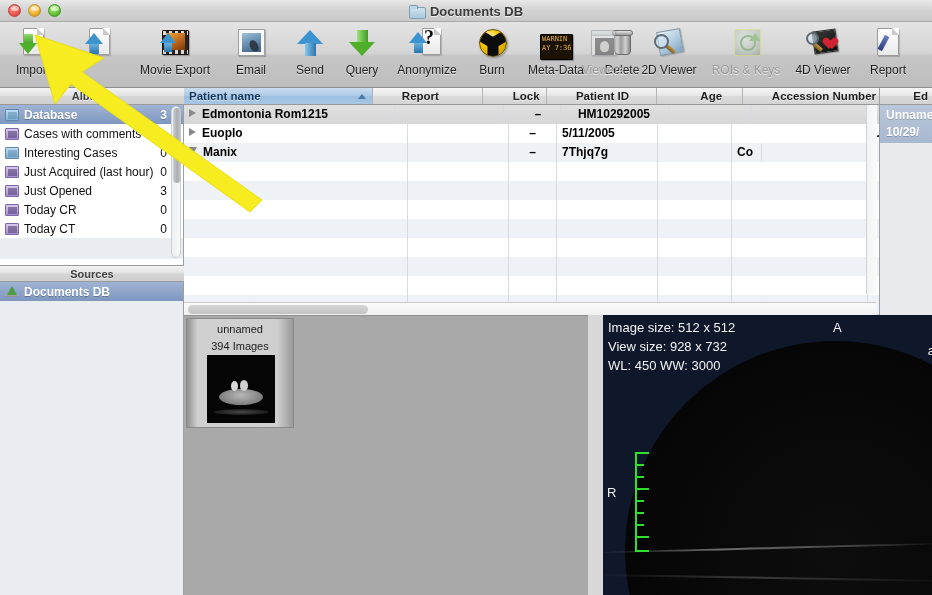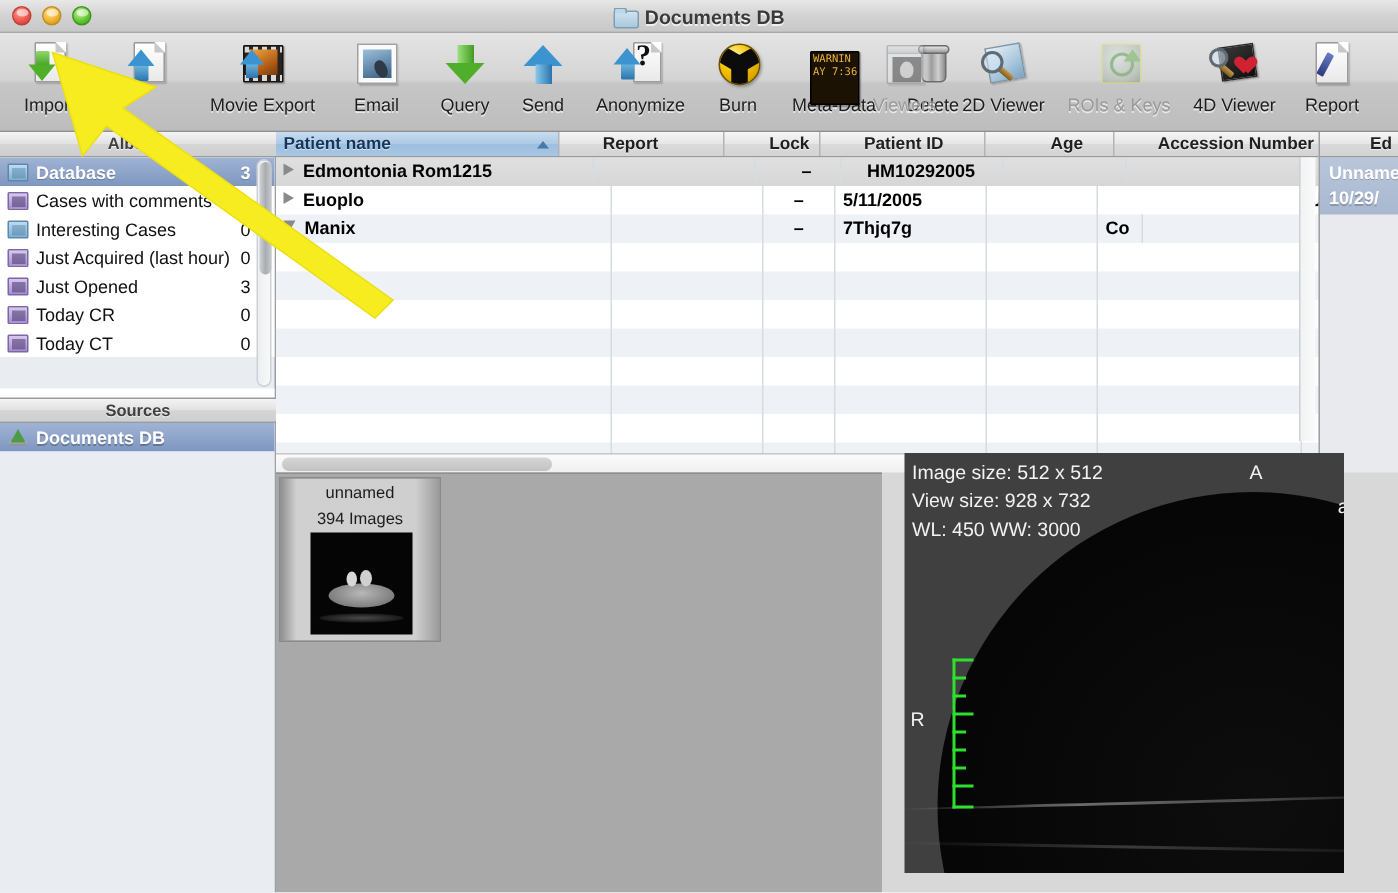--- a/index.html
+++ b/index.html
@@ -153,21 +153,21 @@
     border:1px solid #6a5100; box-shadow:1px 1px 2px rgba(0,0,0,.3); overflow:hidden; }
   .burn i { position:absolute; left:50%; top:50%; width:11px; height:13px; background:#0c0c0c;
     transform-origin: 50% 0%; }
   .burn .b1 { transform: translate(-50%,0) rotate(0deg); }
   .burn .b2 { transform: translate(-50%,0) rotate(120deg); }
   .burn .b3 { transform: translate(-50%,0) rotate(240deg); }
   .burn .c { position:absolute; left:50%; top:50%; width:7px; height:7px; margin:-3.5px 0 0 -3.5px;
     background:#0c0c0c; border-radius:50%; }
 
   
-  .lcd { position:absolute; left:1px; top:8px; width:33px; height:36px;
+  .lcd { position:absolute; left:1px; top:8px; width:33px; height:26px;
     background:#1b1203; border:1px solid #000; border-radius:1px;
     box-shadow:1px 1px 1px rgba(0,0,0,.3); overflow:hidden; }
   .lcd div { color:#e8b23a; font-size:7px; line-height:9px; font-family:"DejaVu Sans Mono", monospace;
     letter-spacing:0px; padding-left:1px; }
 
   
   .trash { position:absolute; left:8px; top:3px; width:19px; height:26px; }
   .trash .body { position:absolute; left:1px; top:5px; width:17px; height:21px;
     background: linear-gradient(to right,#f0f0f0,#9d9d9d 40%,#cfcfcf 70%,#8b8b8b);
     border:1px solid #6c6c6c; border-radius:2px 2px 4px 4px; }
@@ -325,22 +325,22 @@
   .ct-body { position:absolute; left:12px; top:34px; width:44px; height:16px; border-radius:50%;
     background: radial-gradient(ellipse at 50% 40%, #b8b8b8, #7e7e7e 70%, #4e4e4e); }
   .ct-lung1 { position:absolute; left:24px; top:26px; width:7px; height:10px; border-radius:50%;
     background:#d8d8d8; }
   .ct-lung2 { position:absolute; left:33px; top:25px; width:8px; height:11px; border-radius:50%;
     background:#cfcfcf; }
   .ct-table { position:absolute; left:6px; top:54px; width:56px; height:6px; border-radius:50%;
     background: radial-gradient(ellipse at 50% 50%, #4a4a4a, #151515 75%); }
 
   
-  .viewer { position:absolute; left:603px; top:302px; width:293px; height:280px;
-    background:#404040; overflow:hidden; }
+  .viewer { position:absolute; left:603px; top:315px; width:329px; height:280px;
+    background:#0f172a; overflow:hidden; }
   .v-dome { position:absolute; left:22px; top:26px; width:420px; height:420px; border-radius:50%;
     background: radial-gradient(circle at 50% 50%, #0d0d0d 0%, #070707 60%, #020202 100%); }
   .v-line { position:absolute; left:-10px; top:232px; width:360px; height:2px;
     background: linear-gradient(to right, rgba(255,255,255,0) 0%, rgba(190,190,190,.55) 35%, rgba(160,160,160,.4) 70%, rgba(255,255,255,0) 100%);
     border-radius:50%; transform: rotate(-1.5deg); }
   .v-line2 { position:absolute; left:-10px; top:262px; width:360px; height:2px;
     background: linear-gradient(to right, rgba(255,255,255,0) 0%, rgba(150,150,150,.35) 45%, rgba(255,255,255,0) 100%);
     transform: rotate(1deg); }
   .v-text { position:absolute; left:5px; top:3px; color:#f2f2f2; font-size:13px; line-height:19px;
     font-family:"Liberation Sans", sans-serif; white-space:nowrap; }
@@ -410,36 +410,36 @@
               <div class="mail-pic">
                 <div class="mail-bird"></div>
               </div>
             </div>
         </div>
         <div class="tb-label">Email</div>
       </div>
 
       <div class="tb-item" style="width:52px;">
         <div class="tb-ico">
+          <div class="s-arrow">
+              <div class="t"></div>
+              <div class="h"></div>
+            </div>
+        </div>
+        <div class="tb-label">Send</div>
+      </div>
+
+      <div class="tb-item" style="width:52px;">
+        <div class="tb-ico">
           <div class="q-arrow">
               <div class="h"></div>
               <div class="t"></div>
             </div>
         </div>
         <div class="tb-label">Query</div>
-      </div>
-
-      <div class="tb-item" style="width:52px;">
-        <div class="tb-ico">
-          <div class="s-arrow">
-              <div class="t"></div>
-              <div class="h"></div>
-            </div>
-        </div>
-        <div class="tb-label">Send</div>
       </div>
 
       <div class="tb-item" style="width:78px;">
         <div class="tb-ico">
           <div class="doc-sheet" style="left:12px;width:19px;"></div>
           <div class="arrow-up-stem" style="left:4px;top:16px;"></div>
           <div class="arrow-up" style="left:-1px;top:6px;"></div>
           <span class="anon-q">?</span>
         </div>
         <div class="tb-label">Anonymize</div>

